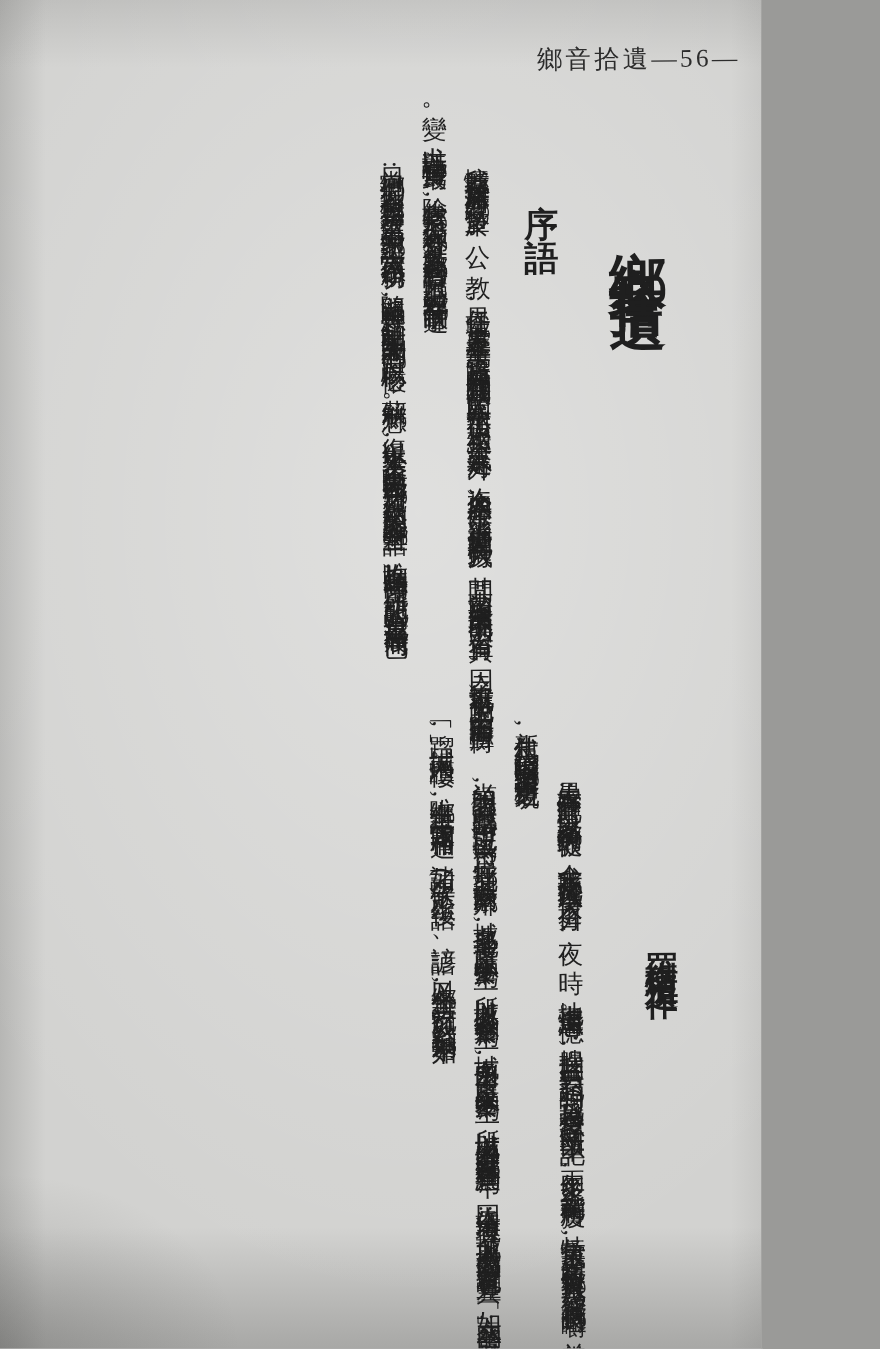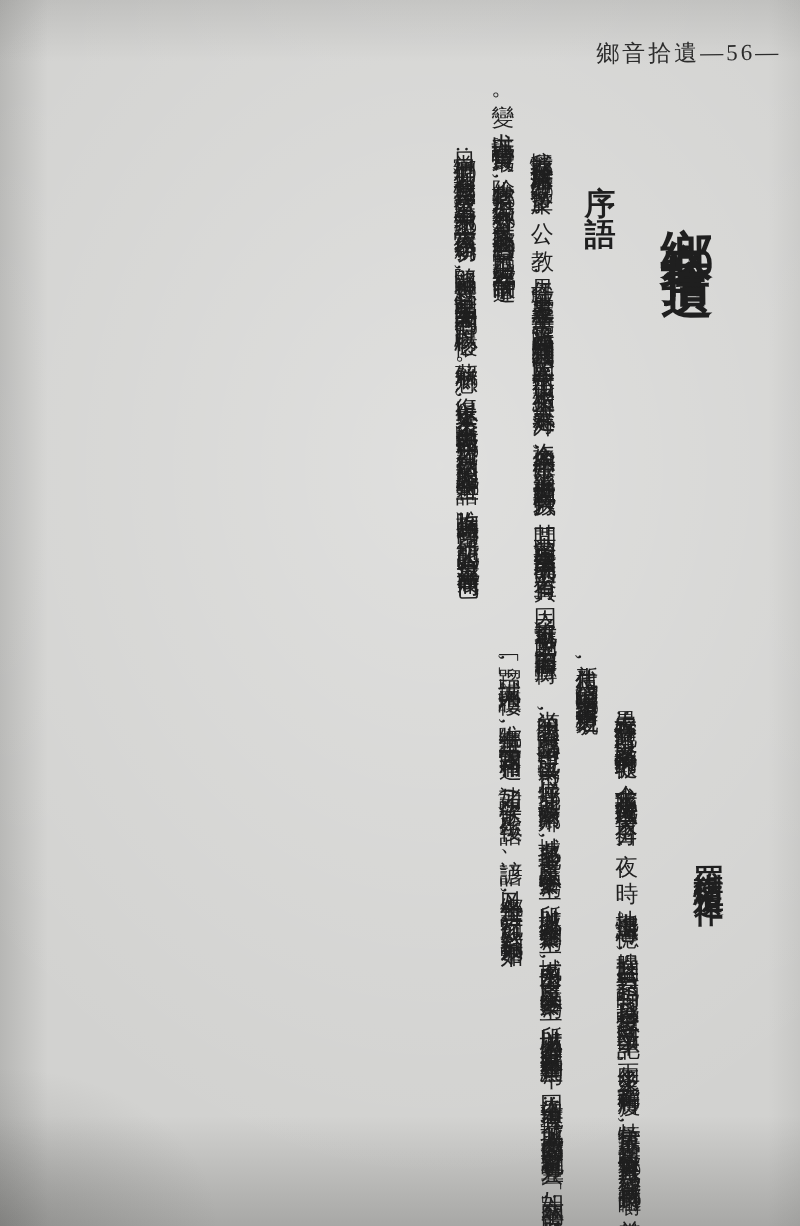--- a/index.html
+++ b/index.html
@@ -2,21 +2,21 @@
 <html style="--paper: #d2d2d0; --ink: #1f1f1f;"><head>
 <meta charset="utf-8">
 <style>
   :root{
     --paper:#d2d2d0;
     --ink:#1f1f1f;
   }
   html,body{margin:0;padding:0;background:#9a9a98;}
   .page{
     position:relative;
-    width:800px;height:1226px;
+    width:692px;height:1226px;
     background:var(--paper);
     overflow:hidden;
     font-family:"Liberation Serif","DejaVu Serif",serif;
     color:var(--ink);
   }
   .scan-texture{
     position:absolute;inset:0;pointer-events:none;
     background:
       radial-gradient(ellipse 120% 95% at 55% 38%, rgba(255,255,255,0.30), rgba(255,255,255,0) 62%),
       linear-gradient(to bottom, rgba(110,110,108,0.20), rgba(110,110,108,0) 5%, rgba(110,110,108,0) 91%, rgba(70,70,68,0.30)),

